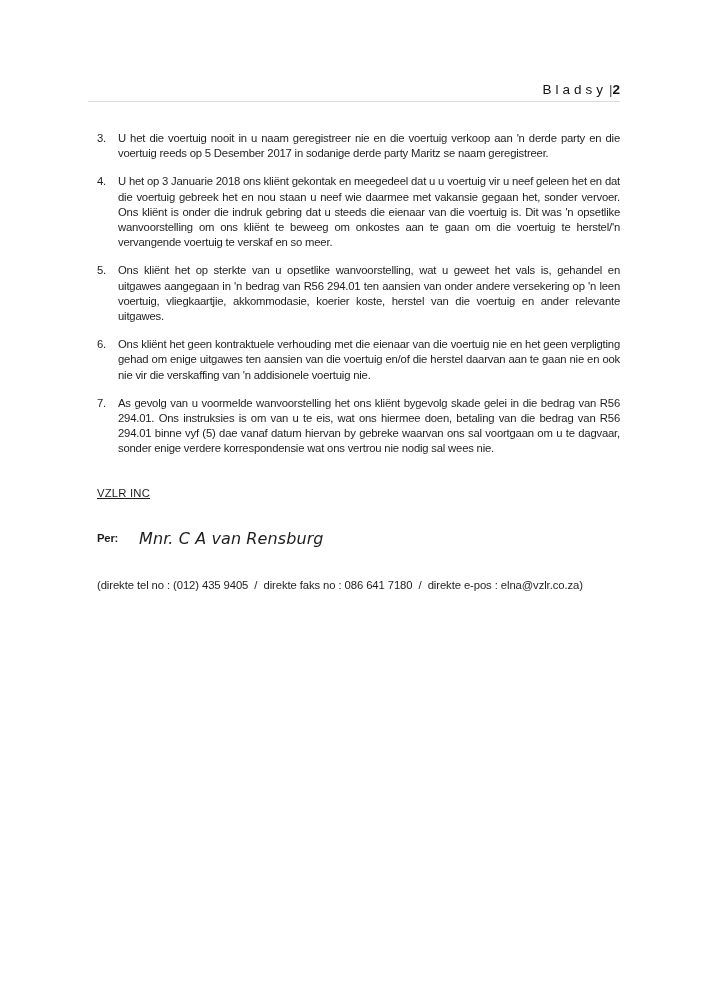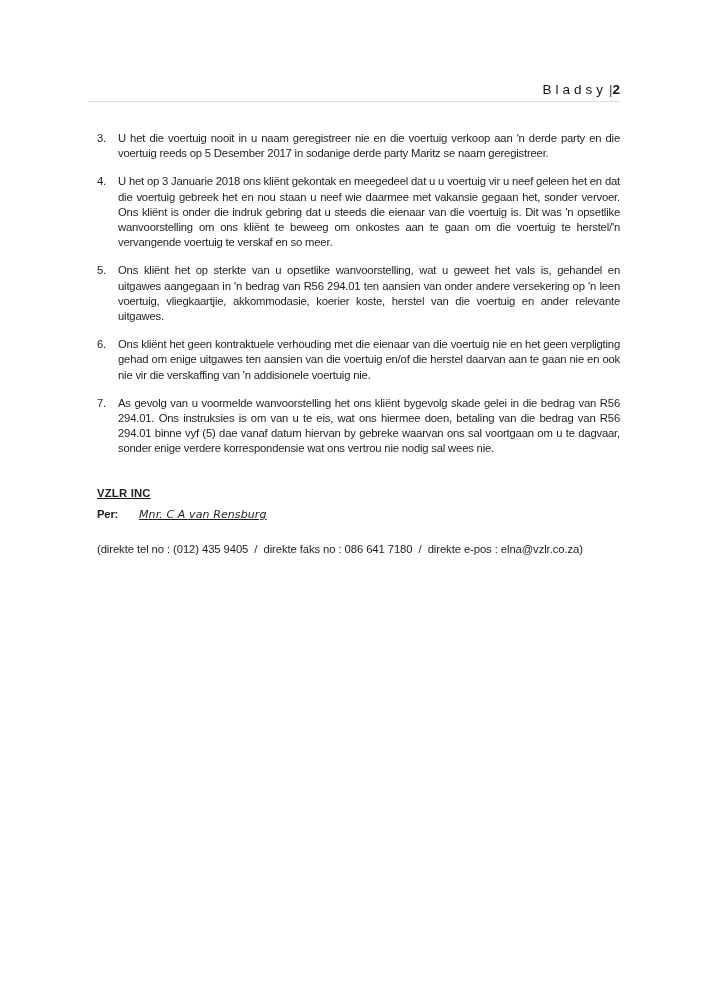--- a/index.html
+++ b/index.html
@@ -69,42 +69,41 @@
     white-space: pre-line;
   }
   
   .closing {
     margin-top: 29px;
   }
   .salutation {
     margin-bottom: 1px;
   }
   .firm-name {
-    font-weight: bold;
+    font-weight: normal;
     text-decoration: underline;
     letter-spacing: 0.2px;
   }
   .per-line {
     display: flex;
-    margin-top: 6px;
+    margin-top: 30px;
     align-items: center;
   }
   .per-label {
     font-weight: bold;
     flex: 0 0 42px;
   }
   .signatory {
     font-family: "DejaVu Sans", sans-serif;
     font-style: italic;
-    font-size: 11px;
+    font-size: 16px;
     letter-spacing: 0.1px;
-    text-decoration: underline;
   }
   .contact-line {
-    margin-top: 20px;
+    margin-top: 32px;
     white-space: pre-wrap;
     letter-spacing: -0.1px;
   }
 </style>
 </head>
 <body>
 
 <div class="page">
 
   <div class="header">

